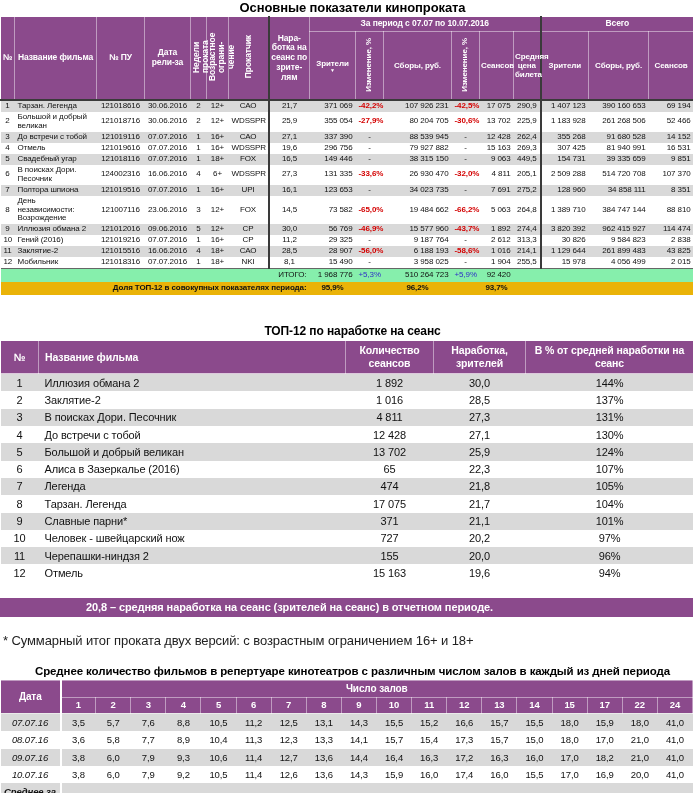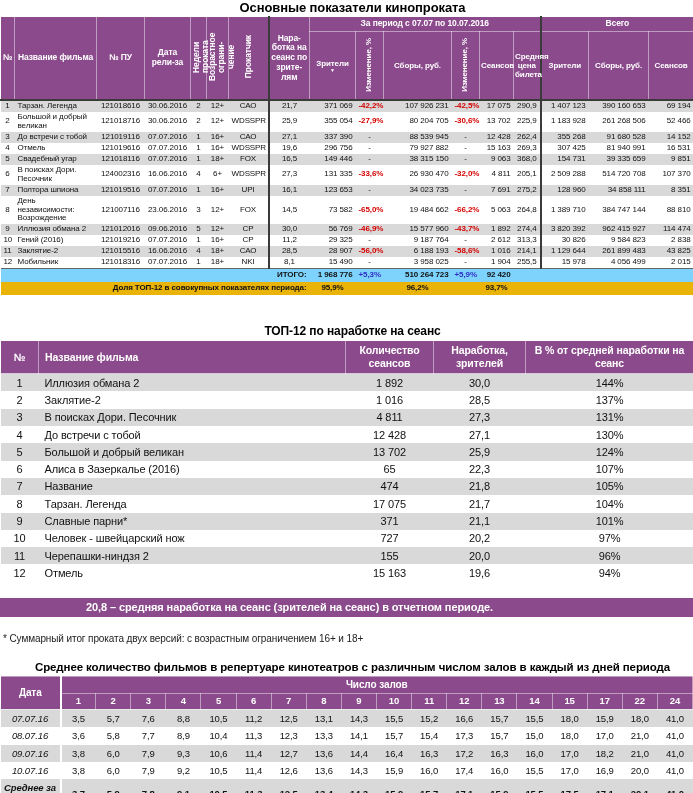--- a/index.html
+++ b/index.html
@@ -19,30 +19,30 @@
   .t1 thead tr.grp th{height:12px;font-size:8.5px;}
   .t1 thead tr.main th{height:65px;font-size:8px;}
   .t1 td{padding:1px 3px;line-height:1.12;}
   .t1 .vert span{writing-mode:vertical-rl;transform:rotate(180deg);display:inline-block;
       line-height:1.1;white-space:pre-line;max-height:62px;}
   .dkR{border-right:2px solid #3a3a3a !important;}
   .t1 thead th.dkR{border-right:2px solid #3a3a3a;}
   .t1 tbody tr:first-child td{border-top:2px solid #3a3a3a;}
   .t1 .neg{color:#D40000;font-weight:bold;}
   .t1 .pos{color:#2F2FC7;font-weight:bold;}
-  .t1 tfoot .totals-row td{background:#7dd3fc;font-weight:bold;border-top:1px solid #666;padding:2px 3px;}
+  .t1 tfoot .totals-row td{background:#86efac;font-weight:normal;border-top:1px solid #666;padding:2px 3px;}
   .t1 tfoot .share-row td{background:#eab308;font-weight:bold;padding:2px 3px;}
   .arrow{display:block;font-size:5px;line-height:4px;}
   
   .t2{font-size:11px;}
   .t2 th{font-size:10.5px;padding:2px 6px;height:28px;line-height:1.25;}
   .t2 td{padding:1.5px 6px;line-height:1.3;}
   .banner{background:#8B4A8C;color:#fff;font-weight:bold;font-size:11px;
       padding:3px 4px 4px 86px;margin-top:16px;}
-  .footnote{font-size:10px;color:#222;padding:16px 0 0 3px;}
+  .footnote{font-size:13px;color:#222;padding:16px 0 0 3px;}
   
   .t3{font-size:9.5px;}
   .t3 th{font-size:9.5px;}
   .t3 thead tr.grp th{height:14px;font-size:10px;}
   .t3 thead tr.nums th{height:13px;}
   .t3 td{text-align:center;padding:3px 0;line-height:1.2;}
   .t3 .date-col{border-right:2px solid #fff;margin-left:48px;}
   .t3 tbody td:first-child{border-right:2px solid #fff;font-style:italic;}
   .t3 tr.avg td{font-weight:bold;}
 </style>
@@ -181,21 +181,21 @@
         <td class="c">07.07.2016</td>
         <td class="c">1</td>
         <td class="c">18+</td>
         <td class="c dkR">FOX</td>
         <td class="c">16,5</td>
         <td class="r">149 446</td>
         <td class="c">-</td>
         <td class="r">38 315 150</td>
         <td class="c">-</td>
         <td class="r">9 063</td>
-        <td class="r dkR">368,0</td>
+        <td class="r dkR">449,5</td>
         <td class="r">154 731</td>
         <td class="r">39 335 659</td>
         <td class="r">9 851</td>
       </tr>
       <tr class="">
         <td class="c">6</td>
         <td class="l">В поисках Дори. Песочник</td>
         <td class="c">124002316</td>
         <td class="c">16.06.2016</td>
         <td class="c">4</td>
@@ -408,21 +408,21 @@
       </tr>
       <tr class="">
         <td class="c">6</td>
         <td class="l">Алиса в Зазеркалье (2016)</td>
         <td class="c">65</td>
         <td class="c">22,3</td>
         <td class="c">107%</td>
       </tr>
       <tr class="odd">
         <td class="c">7</td>
-        <td class="l">Название</td>
+        <td class="l">Легенда</td>
         <td class="c">474</td>
         <td class="c">21,8</td>
         <td class="c">105%</td>
       </tr>
       <tr class="">
         <td class="c">8</td>
         <td class="l">Тарзан. Легенда</td>
         <td class="c">17 075</td>
         <td class="c">21,7</td>
         <td class="c">104%</td>

